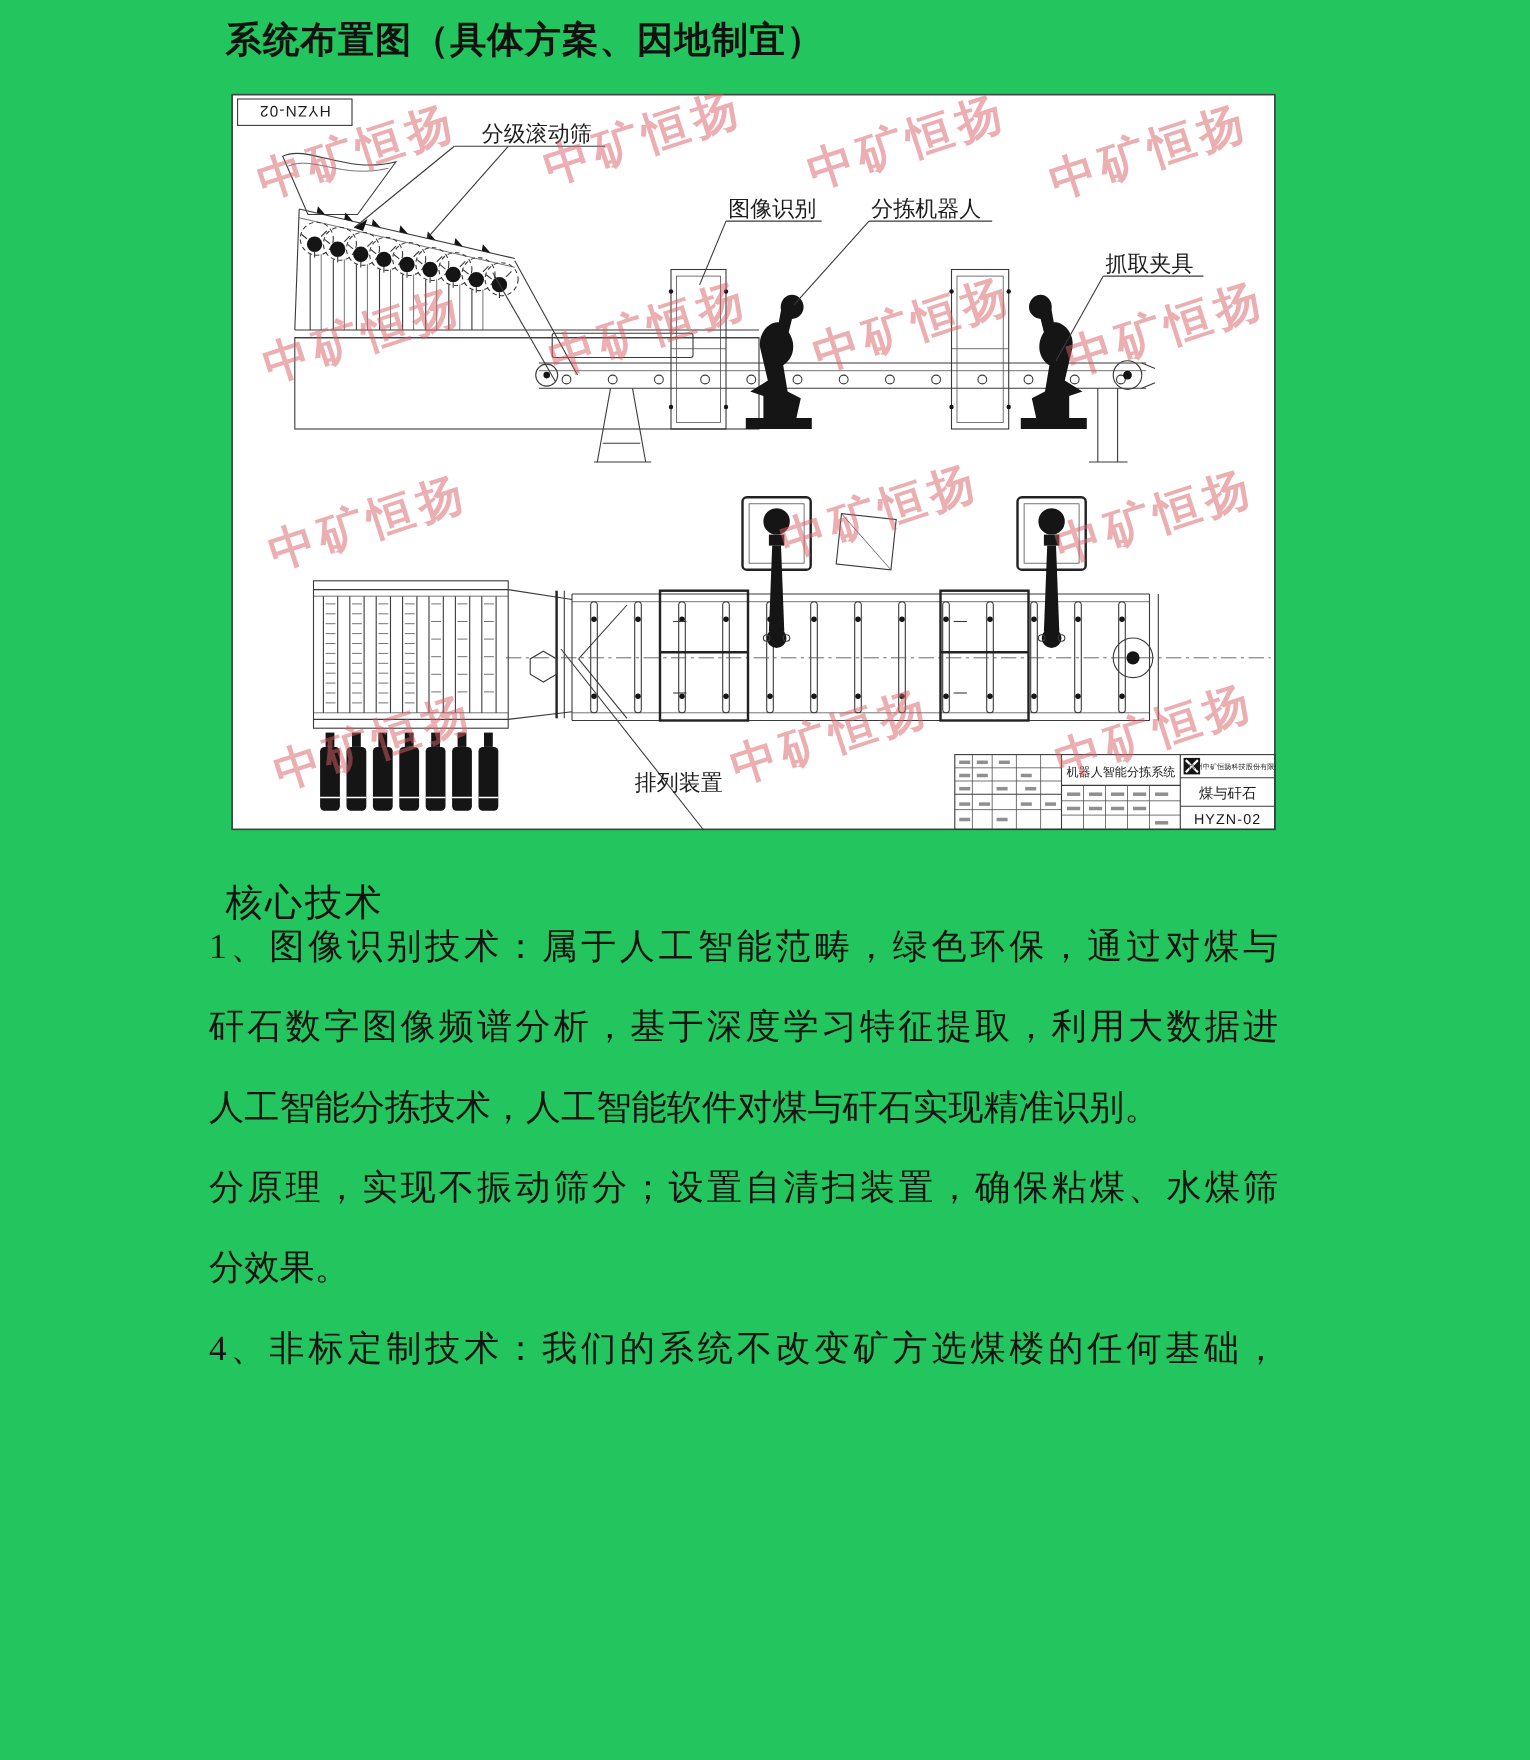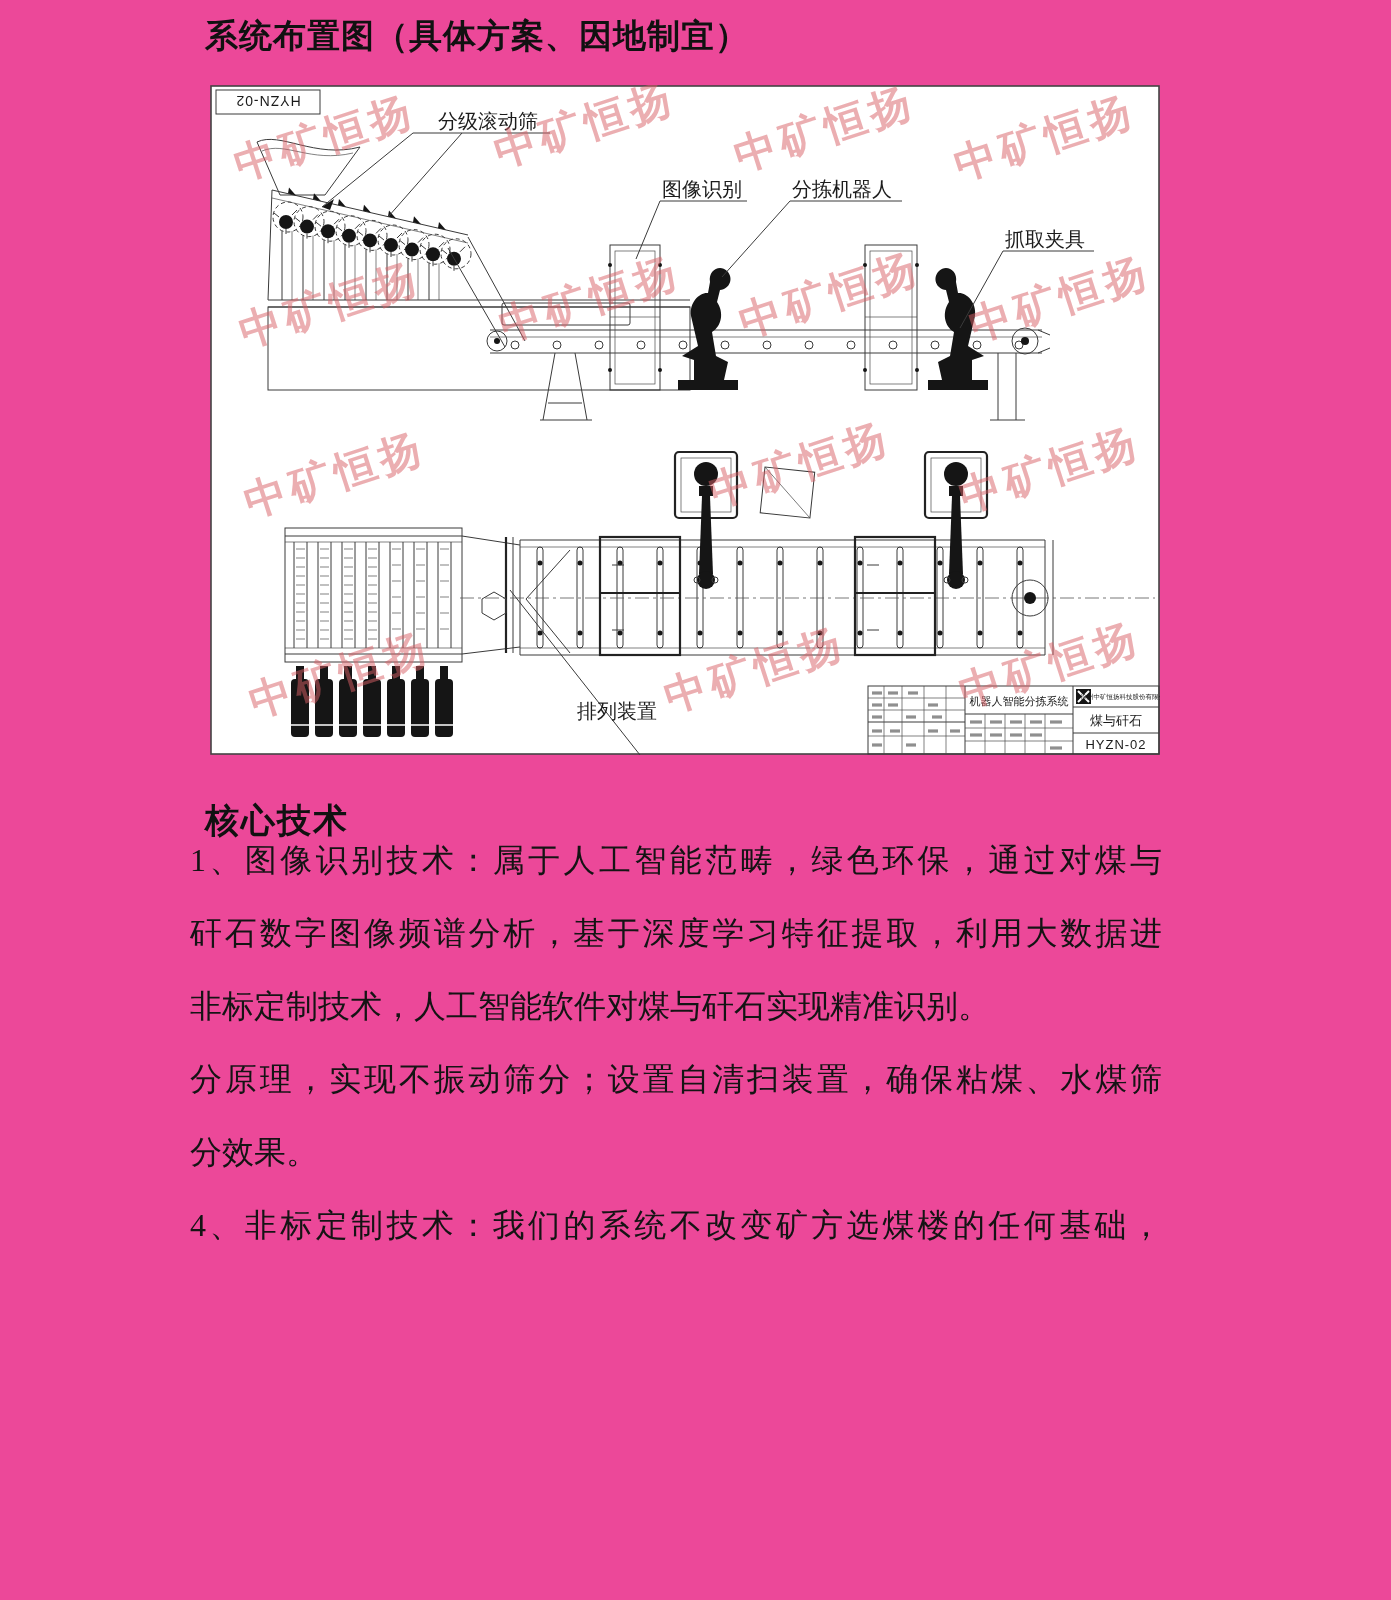--- a/index.html
+++ b/index.html
@@ -1,33 +1,33 @@
 <!DOCTYPE html>
 <html><head>
 <meta charset="utf-8">
 <style>
   html,body{margin:0;padding:0;background:#fff;}
-  .page{position:relative;width:1391px;height:1600px;background:#ec4899;overflow:hidden;
+  .page{position:relative;width:1391px;height:1600px;background:#22c55e;overflow:hidden;
         font-family:"Liberation Serif","DejaVu Serif",serif;color:#111;}
   .doc-title{position:absolute;left:205px;top:14px;font-size:33px;font-weight:bold;
              letter-spacing:1px;white-space:nowrap;}
   .drawing-wrap{position:absolute;left:210px;top:85px;width:950px;height:670px;}
   svg{display:block;}
   .ln{stroke:#3a3a3a;stroke-width:1;fill:none;}
   .lnb{stroke:#222;stroke-width:2.2;fill:none;}
   .lnt{stroke:#4a4a4a;stroke-width:.7;fill:none;}
   .dash{stroke-dasharray:4 3;}
   .cdash{stroke-dasharray:14 4 3 4;stroke:#555;stroke-width:.8;fill:none;}
   .solid{fill:#151515;stroke:none;}
   .dlabel{font-family:"Liberation Sans","DejaVu Sans",sans-serif;font-size:20px;fill:#1c1c1c;}
   .tbtext{font-family:"Liberation Sans","DejaVu Sans",sans-serif;fill:#1a1a1a;}
   .wm{font-family:"Liberation Sans","DejaVu Sans",sans-serif;font-size:42px;font-weight:bold;
       opacity:.5;letter-spacing:5px;}
   .smudge{stroke:#6a6a6a;stroke-width:3.2;opacity:.75;}
-  .section-heading{position:absolute;left:205px;top:798px;font-size:34px;font-weight:bold;
+  .section-heading{position:absolute;left:205px;top:798px;font-size:34px;font-weight:normal;
                    letter-spacing:2px;white-space:nowrap;}
   #body-lines{position:absolute;left:190px;top:824px;width:972px;}
   .body-line{height:73px;line-height:73px;font-size:32px;white-space:nowrap;color:#141414;}
   .body-line.jl{white-space:normal;text-align:justify;text-align-last:justify;}
 </style>
 </head>
 <body>
 
 <div class="page">
 
@@ -504,18 +504,18 @@
           <text class="wm" transform="translate(755 622) rotate(-18)" fill="#d95f66">中矿恒扬</text>
         </g>
     </svg>
   </div>
 
   <div class="section-heading">核心技术</div>
 
   <div id="body-lines">
       <div class="body-line jl">1、图像识别技术：属于人工智能范畴，绿色环保，通过对煤与</div>
       <div class="body-line jl">矸石数字图像频谱分析，基于深度学习特征提取，利用大数据进</div>
-      <div class="body-line">非标定制技术，人工智能软件对煤与矸石实现精准识别。</div>
+      <div class="body-line">人工智能分拣技术，人工智能软件对煤与矸石实现精准识别。</div>
       <div class="body-line jl">分原理，实现不振动筛分；设置自清扫装置，确保粘煤、水煤筛</div>
       <div class="body-line">分效果。</div>
       <div class="body-line jl">4、非标定制技术：我们的系统不改变矿方选煤楼的任何基础，</div>
     </div>
 </div>
 
 </body></html>

